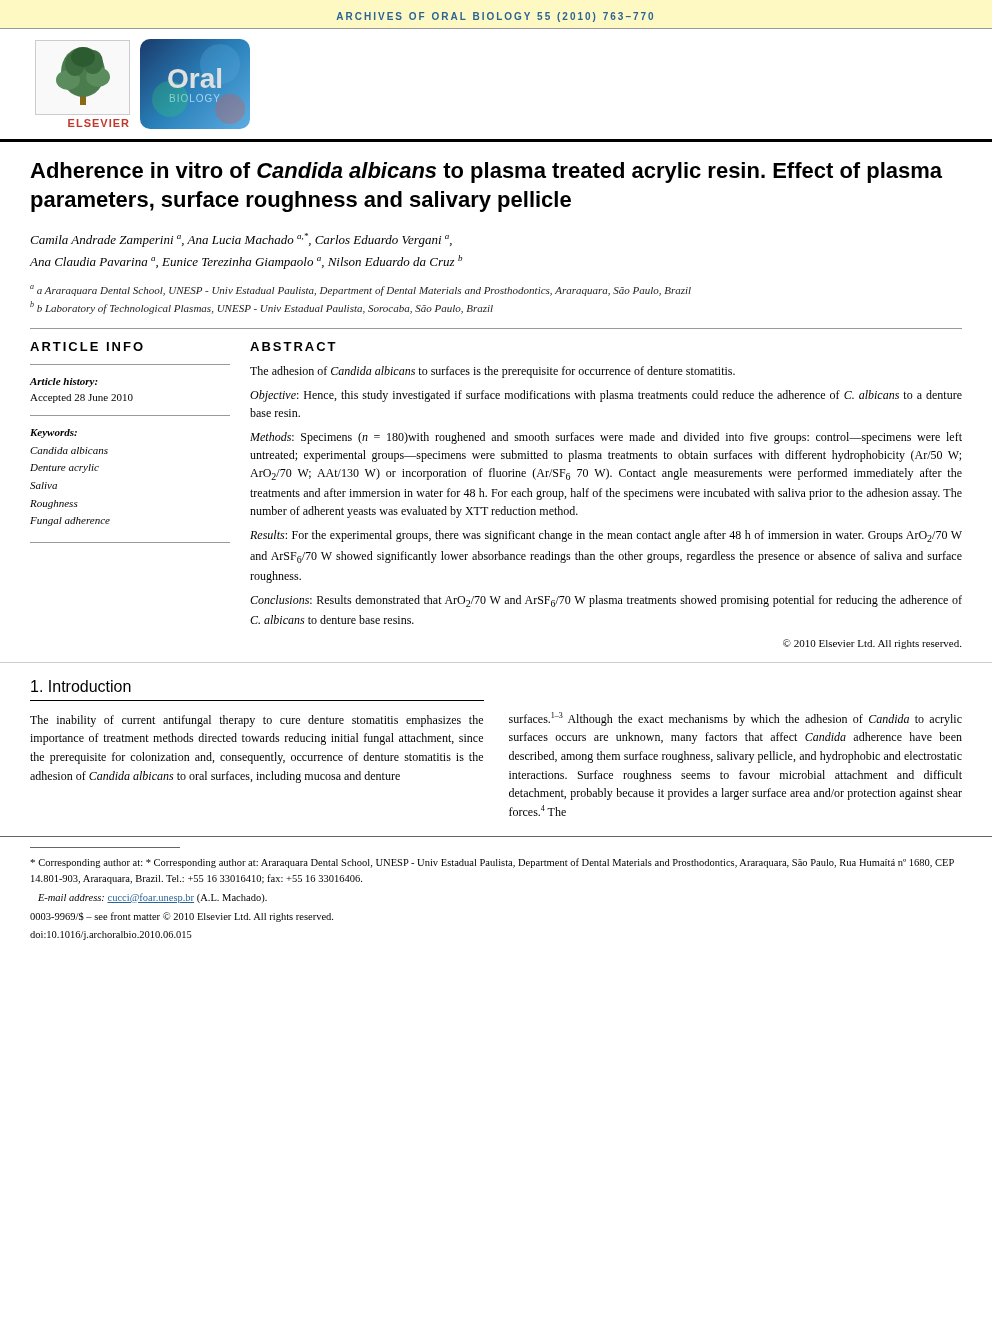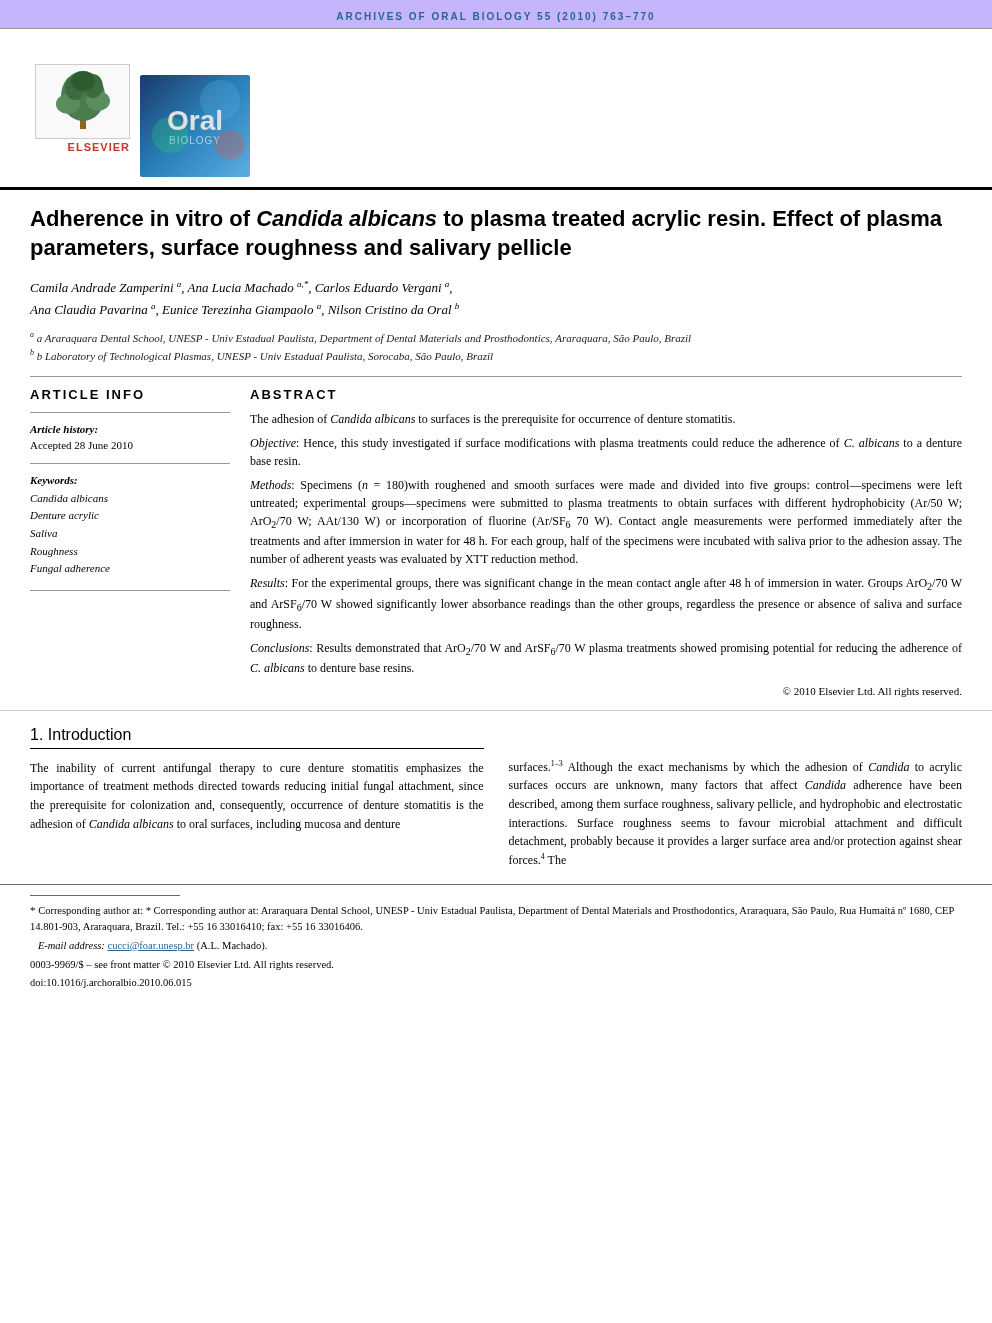--- a/index.html
+++ b/index.html
@@ -7,21 +7,21 @@
       background: #fff;
       font-family: 'Times New Roman', Times, serif;
       font-size: 13px;
       color: #000;
       width: 992px;
       min-height: 1323px;
     }
 
     
     .journal-header-bar {
-      background: #c4b5fd;
+      background: #fef9c3;
       text-align: center;
       padding: 8px 0 4px;
       border-bottom: 1px solid #999;
     }
     .journal-name {
       font-family: Arial, sans-serif;
       font-size: 10px;
       color: #2a6496;
       letter-spacing: 2px;
       text-transform: uppercase;
@@ -78,31 +78,30 @@
       margin-bottom: 8px;
     }
     .journal-homepage {
       font-family: Arial, sans-serif;
       font-size: 10px;
       color: #555;
     }
 
     .oral-biology-logo {
       width: 110px;
-      height: 102px;
+      height: 90px;
       background: linear-gradient(135deg, #1a3a6b 0%, #2980b9 50%, #5dade2 100%);
       display: flex;
       flex-direction: column;
       align-items: center;
       justify-content: center;
       color: white;
-      border-radius: 2px;
+      border-radius: 10px;
       overflow: hidden;
       position: relative;
-      margin-top: 36px;
     }
 
     
     .article-content {
       padding: 15px 30px 10px;
     }
 
     .article-title {
       font-size: 22px;
       font-weight: bold;
@@ -313,21 +312,21 @@
 </div>
 
 <div class="article-content">
 
   <div class="article-title">
     Adherence in vitro of <em>Candida albicans</em> to plasma treated acrylic resin. Effect of plasma parameters, surface roughness and salivary pellicle
   </div>
 
   <div class="authors">
     <em>Camila Andrade Zamperini</em> <sup>a</sup>, <em>Ana Lucia Machado</em> <sup>a,*</sup>, <em>Carlos Eduardo Vergani</em> <sup>a</sup>,<br>
-    <em>Ana Claudia Pavarina</em> <sup>a</sup>, <em>Eunice Terezinha Giampaolo</em> <sup>a</sup>, <em>Nilson Cristino da Oral</em> <sup>b</sup>
+    <em>Ana Claudia Pavarina</em> <sup>a</sup>, <em>Eunice Terezinha Giampaolo</em> <sup>a</sup>, <em>Nilson Eduardo da Cruz</em> <sup>b</sup>
   </div>
 
   <div class="affiliations">
     <sup>a</sup> <span>a Araraquara Dental School, UNESP - Univ Estadual Paulista, Department of Dental Materials and Prosthodontics, Araraquara, São Paulo, Brazil</span><br>
     <sup>b</sup> <span>b Laboratory of Technological Plasmas, UNESP - Univ Estadual Paulista, Sorocaba, São Paulo, Brazil</span>
   </div>
 
   <hr class="divider-line">
 
   <div class="two-col">

